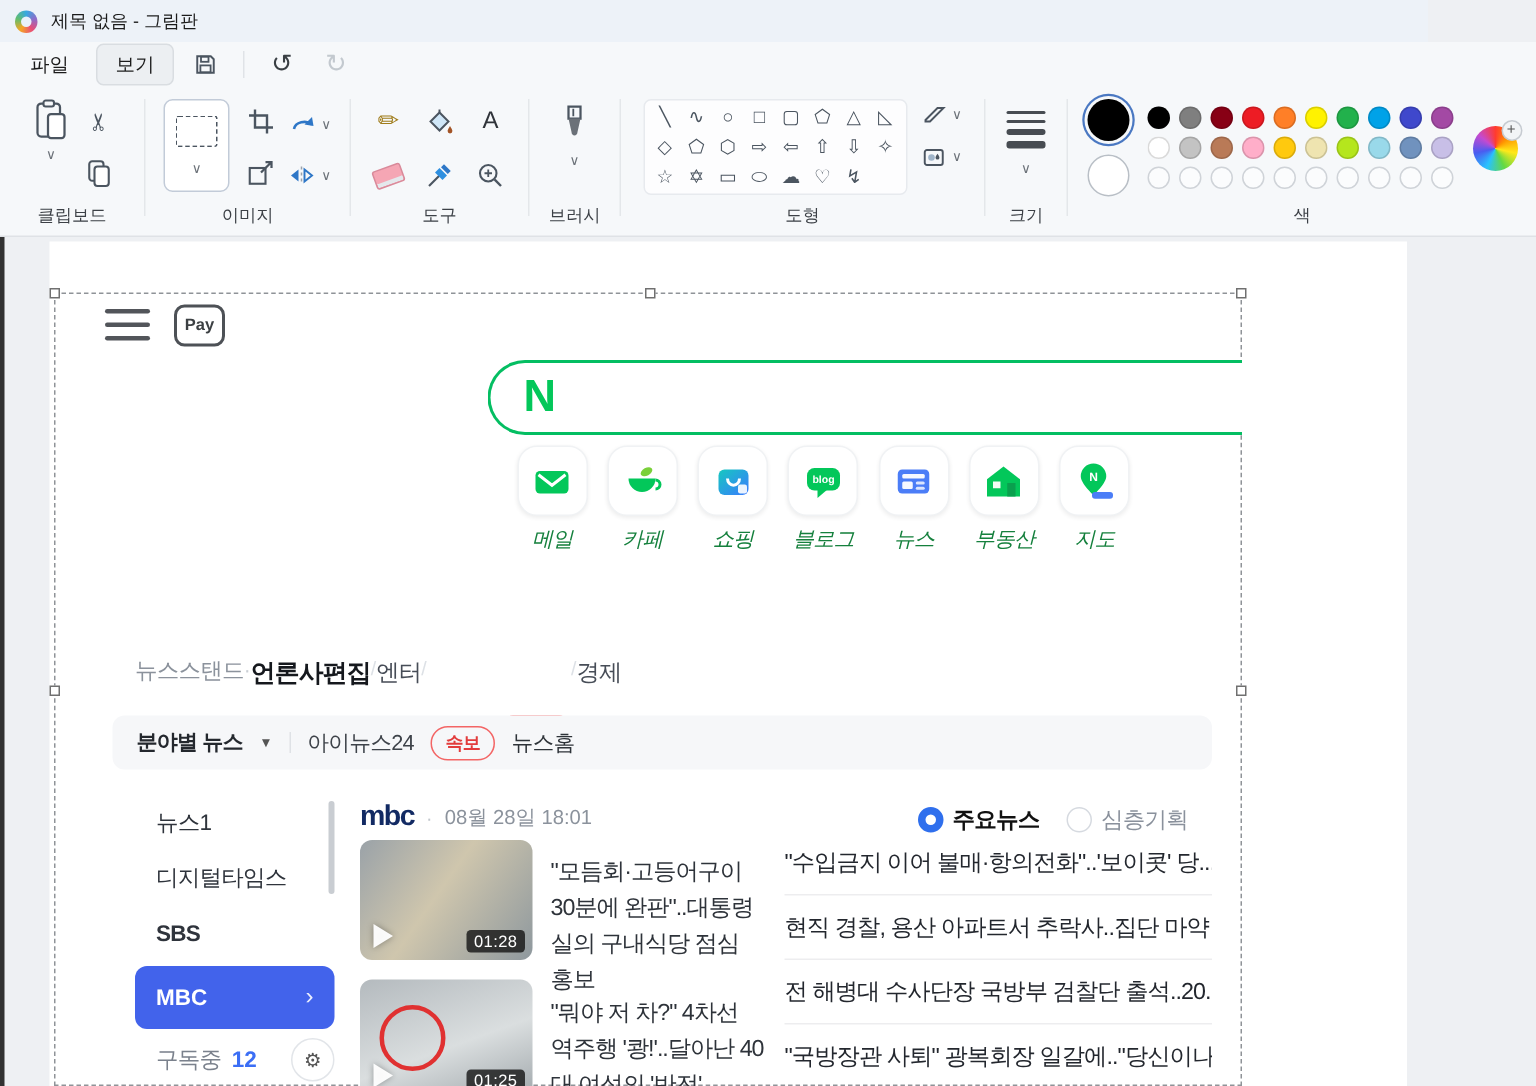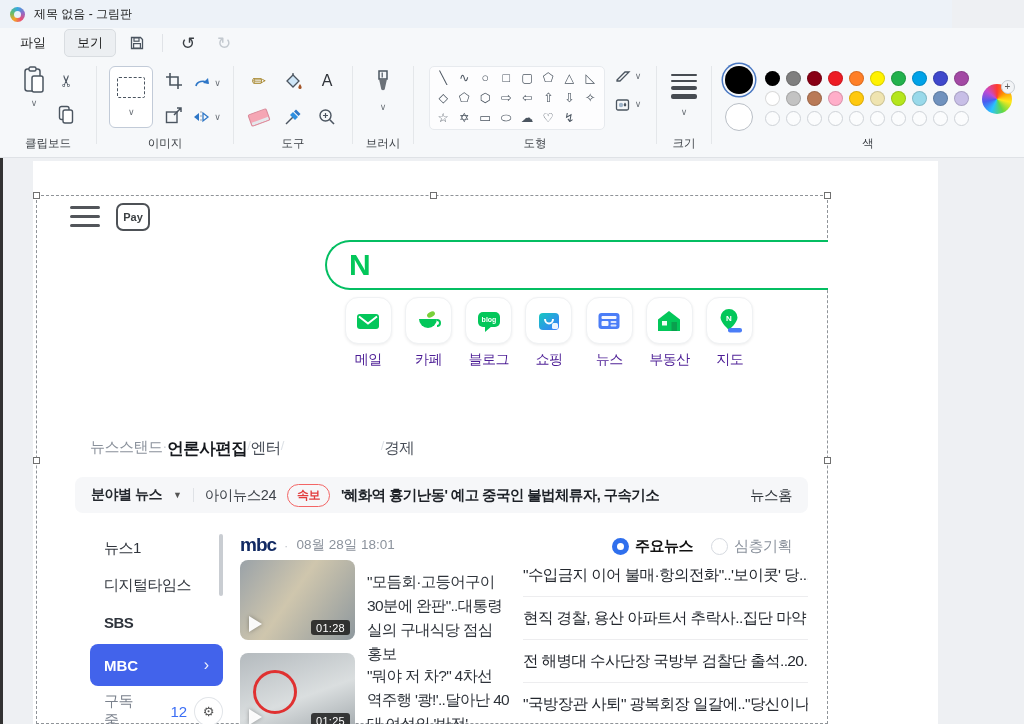--- a/index.html
+++ b/index.html
@@ -74,21 +74,21 @@
   .hamburger i{height:2.6px;background:#52555a;border-radius:2px;}
   .pay-badge{left:116px;top:203px;width:34px;height:28px;border:2px solid #4d5156;border-radius:7px;display:flex;align-items:center;justify-content:center;box-sizing:border-box;}
   .pay-text{font-size:11px;font-weight:700;color:#3c4043;}
 
   .search-pill{left:325px;top:240px;width:503px;height:50px;border:2px solid #04be62;border-right:none;border-radius:26px 0 0 26px;box-sizing:border-box;display:flex;align-items:center;background:#fff;}
   .n-logo{font-size:30px;font-weight:800;color:#03c75a;margin-left:22px;line-height:1;}
 
   .services{left:338px;top:297px;width:482px;display:flex;}
   .svc{width:60.25px;display:flex;flex-direction:column;align-items:center;}
   .svc-ico{width:45px;height:45px;background:#fff;border:1px solid #f0f2f4;border-radius:13px;box-shadow:0 1px 3px rgba(0,0,0,.07);display:flex;align-items:center;justify-content:center;}
-  .svc-label{margin-top:7px;font-size:14px;color:#4c1d95;letter-spacing:-0.5px;}
+  .svc-label{margin-top:7px;font-size:14px;color:#15803d;letter-spacing:-0.5px;font-style:italic;}
 
   .news-tabs{left:90px;top:438px;display:flex;align-items:flex-start;}
   .t-muted{font-size:15px;color:#8b929c;letter-spacing:-0.5px;}
   .t-dot{color:#c9ced4;font-size:14px;}
   .t-active{font-size:16.5px;font-weight:700;color:#15181d;letter-spacing:-0.5px;}
   .t-sep{color:#dde1e6;font-size:13px;}
   .t-item{font-size:15.5px;color:#474d57;letter-spacing:-0.5px;}
   .live-badge{display:inline-flex;align-items:center;gap:3px;background:#f03e3e;color:#fff;font-size:10px;font-weight:700;border-radius:10px;padding:2.5px 8px;margin-left:5px;}
   .live-dot{width:5px;height:5px;border-radius:50%;background:#fff;box-shadow:0 0 0 1.5px rgba(255,255,255,.45);}
 
@@ -102,21 +102,21 @@
   .bk-home{font-size:14.5px;color:#2e3339;letter-spacing:-0.5px;}
 
   .press-list{left:90px;top:530px;width:133px;display:flex;flex-direction:column;}
   .press-item{height:37px;display:flex;align-items:center;padding-left:14px;font-size:15px;color:#2f343c;letter-spacing:-0.5px;}
   .press-item.bold{font-weight:700;}
   .press-sel{height:42px;background:#4263eb;border-radius:8px;display:flex;align-items:center;justify-content:space-between;padding:0 14px;color:#fff;font-size:15px;font-weight:700;margin-top:3px;}
   .press-sel .arrow{font-size:16px;font-weight:400;opacity:.9;}
   .scrollbar{left:219px;top:534px;width:4px;height:62px;background:#c9cdd2;border-radius:2px;}
   .subscribe{left:90px;top:692px;width:133px;display:flex;align-items:center;gap:7px;padding-left:14px;box-sizing:border-box;}
   .sub-label{font-size:15px;color:#7a818c;letter-spacing:-0.5px;}
-  .sub-count{font-size:15px;font-weight:400;color:#3b6ef5;margin-left:16px;}
+  .sub-count{font-size:15px;font-weight:700;color:#3b6ef5;}
   .gear-circ{margin-left:auto;width:27px;height:27px;border-radius:50%;border:1px solid #e2e5e9;background:#fff;display:flex;align-items:center;justify-content:center;font-size:13px;color:#555;}
 
   .press-head{left:240px;top:534px;display:flex;align-items:center;gap:8px;}
   .mbc-logo{font-size:19px;font-weight:800;color:#122a63;letter-spacing:-1px;}
   .ph-dot{color:#c2c7cd;font-size:13px;}
   .ph-date{font-size:13.5px;color:#8b929c;}
 
   .toggle-row{left:612px;top:537px;display:flex;align-items:flex-end;gap:18px;}
   .radio-on{width:17px;height:17px;border-radius:50%;background:#2f6fed;position:relative;}
   .radio-on::after{content:"";position:absolute;left:5px;top:5px;width:7px;height:7px;border-radius:50%;background:#fff;}
@@ -423,42 +423,42 @@
             <path d="M5 12a9 9 0 0 0 18 0z" fill="#03c75a"></path>
             <path d="M23 13a3 3 0 0 1 0 6" fill="none" stroke="#03c75a" stroke-width="2"></path>
             <ellipse cx="17" cy="7.5" rx="4.2" ry="2.6" fill="#7ad03a" transform="rotate(-28 17 7.5)"></ellipse>
           </svg>
         </span>
       <span class="svc-label">카페</span>
     </div>
     <div class="svc">
       <span class="svc-ico">
           <svg width="28" height="28" viewBox="0 0 28 28">
-            <rect x="3" y="5" width="22" height="15" rx="5" fill="#03c75a"></rect>
-            <path d="M10 19l0 6 7-6z" fill="#03c75a"></path>
-            <text x="14" y="15" text-anchor="middle" font-size="7" font-weight="bold" fill="#ffffff">blog</text>
-          </svg>
-        </span>
-      <span class="svc-label">블로그</span>
-    </div>
-    <div class="svc">
-      <span class="svc-ico">
-          <svg width="28" height="28" viewBox="0 0 28 28">
             <defs>
               <linearGradient id="bag" x1="0" y1="0" x2="1" y2="1">
                 <stop offset="0" stop-color="#16c8c0"></stop>
                 <stop offset="1" stop-color="#3a7bff"></stop>
               </linearGradient>
             </defs>
             <rect x="4" y="6" width="20" height="17" rx="4" fill="url(#bag)"></rect>
             <path d="M10 12a4 4.5 0 0 0 8 0" fill="none" stroke="#fff" stroke-width="2"></path>
             <rect x="17" y="16" width="6" height="6" rx="1.5" fill="#fff" opacity=".9"></rect>
           </svg>
         </span>
       <span class="svc-label">쇼핑</span>
+    </div>
+    <div class="svc">
+      <span class="svc-ico">
+          <svg width="28" height="28" viewBox="0 0 28 28">
+            <rect x="3" y="5" width="22" height="15" rx="5" fill="#03c75a"></rect>
+            <path d="M10 19l0 6 7-6z" fill="#03c75a"></path>
+            <text x="14" y="15" text-anchor="middle" font-size="7" font-weight="bold" fill="#ffffff">blog</text>
+          </svg>
+        </span>
+      <span class="svc-label">블로그</span>
     </div>
     <div class="svc">
       <span class="svc-ico">
           <svg width="28" height="28" viewBox="0 0 28 28">
             <rect x="3.5" y="6" width="21" height="16" rx="3" fill="#4b7df7"></rect>
             <rect x="6.5" y="9" width="15" height="3" rx="1" fill="#fff" opacity=".95"></rect>
             <rect x="6.5" y="14" width="7" height="5" rx="1" fill="#fff" opacity=".95"></rect>
             <rect x="15.5" y="14" width="6" height="2" rx="1" fill="#fff" opacity=".8"></rect>
             <rect x="15.5" y="17.5" width="6" height="2" rx="1" fill="#fff" opacity=".8"></rect>
           </svg>
@@ -504,21 +504,20 @@
     <span class="t-sep">/</span>
     <span class="t-item">경제</span>
   </div>
 
   <div class="abs breaking">
     <span class="bk-cat">분야별 뉴스</span>
     <span class="bk-caret">▼</span>
     <span class="bk-sep"></span>
     <span class="bk-src">아이뉴스24</span>
     <span class="bk-pill">속보</span>
-    <span class="bk-head">'혜화역 흉기난동' 예고 중국인 불법체류자, 구속기소</span>
     <span class="bk-home">뉴스홈</span>
   </div>
 
   <div class="abs press-list">
     <span class="press-item">뉴스1</span>
     <span class="press-item">디지털타임스</span>
     <span class="press-item bold">SBS</span>
     <span class="press-sel">
       <span>MBC</span>
       <span class="arrow">›</span>

